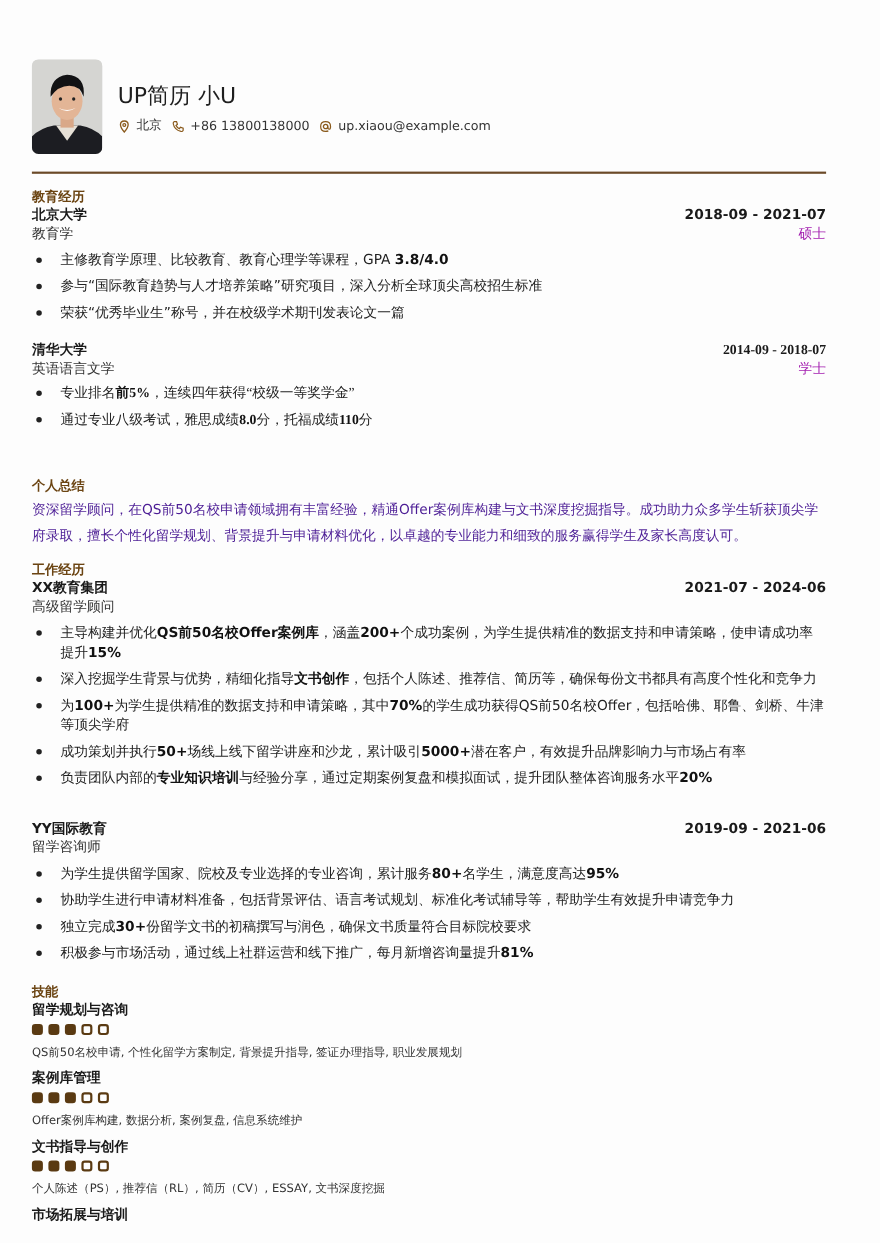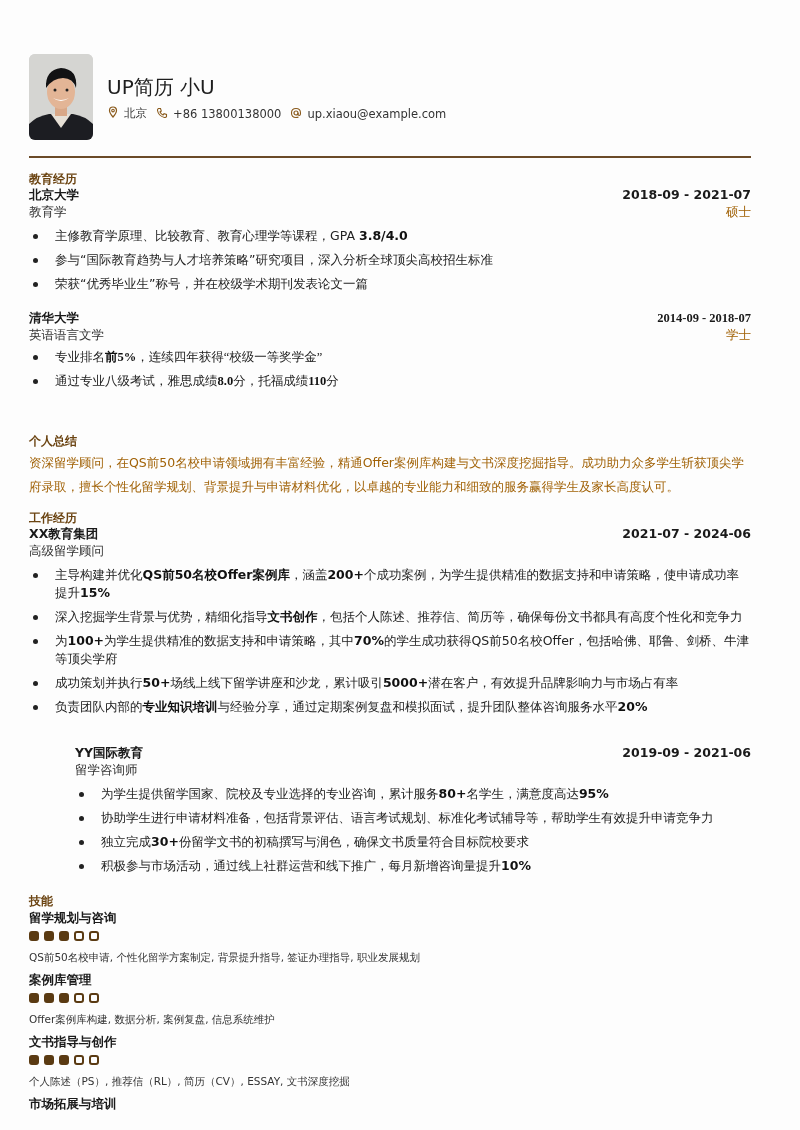--- a/index.html
+++ b/index.html
@@ -6,38 +6,38 @@
   html, body { width: 800px; height: 1130px; overflow: hidden; background: #fdfdfd; }
   body { font-family: "DejaVu Sans", "Liberation Sans", sans-serif; color: #222; font-size: 13px; position: relative; }
   .page { position: absolute; left: 0; top: 0; width: 780px; height: 1130px; padding: 0 28px; }
 
   .header { position: absolute; left: 29px; top: 54px; display: flex; align-items: flex-start; }
   .photo { width: 64px; height: 86px; border-radius: 6px; overflow: hidden; background: #d8d8d6; position: relative; }
   .photo svg { display: block; }
   .hinfo { margin-left: 14px; margin-top: 20px; }
   .name { font-size: 20px; font-weight: 500; color: #1e1e1e; letter-spacing: 0; line-height: 26px; }
   .contacts { display: flex; align-items: center; margin-top: 6px; font-size: 11.5px; color: #333; }
-  .contact { display: flex; align-items: flex-start; margin-right: 9px; }
+  .contact { display: flex; align-items: flex-end; margin-right: 9px; }
   .contact .ic { width: 12px; height: 12px; margin-right: 5px; display: inline-flex; color: #8a5a1c; }
 
   .divider { position: absolute; left: 29px; right: 29px; top: 156px; height: 1.5px; background: #6b4a28; }
 
   .section-title { font-size: 12px; font-weight: bold; color: #6b4412; line-height: 16px; }
   .row { display: flex; justify-content: space-between; align-items: baseline; }
   .org { font-size: 12.5px; font-weight: bold; color: #1a1a1a; line-height: 16px; }
   .date { font-size: 12.5px; font-weight: bold; color: #1a1a1a; line-height: 16px; }
   .sub { font-size: 12.5px; color: #333; line-height: 18px; }
-  .deg { font-size: 12.5px; color: #a16207; line-height: 18px; text-align: right; }
+  .deg { font-size: 12.5px; color: #a21caf; line-height: 18px; text-align: right; }
   ul.bullets { list-style: none; margin-top: 4px; }
   ul.bullets li { position: relative; padding-left: 26px; font-size: 12.5px; color: #222; line-height: 18px; margin-bottom: 6px; }
   ul.bullets li::before { content: ""; position: absolute; left: 4px; top: 7px; width: 5px; height: 5px; border-radius: 50%; background: #222; }
   b { font-weight: bold; color: #111; }
 
   .block { position: absolute; left: 29px; right: 29px; }
-  .summary { font-size: 12.5px; color: #a16207; line-height: 24px; margin-top: 2px; }
+  .summary { font-size: 12.5px; color: #4c1d95; line-height: 24px; margin-top: 2px; }
 
   .skill-name { font-size: 12.5px; font-weight: bold; color: #1a1a1a; line-height: 18px; }
   .dots { display: flex; margin-top: 4px; height: 12px; }
   .dot { width: 10px; height: 10px; border-radius: 3px; margin-right: 5px; border: 2px solid #5a3a12; }
   .dot.on { background: #5a3a12; }
   .skill-desc { font-size: 10.5px; color: #333; line-height: 16px; margin-top: 6px; }
   .skill { margin-bottom: 6px; }
 </style>
 </head>
 <body>
@@ -144,31 +144,31 @@
       <ul class="bullets" style="margin-top:6px;">
         <li><span>主导构建并优化</span><b>QS前50名校Offer案例库</b><span>，涵盖</span><b>200+</b><span>个成功案例，为学生提供精准的数据支持和申请策略，使申请成功率提升</span><b>15%</b></li>
         <li><span>深入挖掘学生背景与优势，精细化指导</span><b>文书创作</b><span>，包括个人陈述、推荐信、简历等，确保每份文书都具有高度个性化和竞争力</span></li>
         <li><span>为</span><b>100+</b><span>为学生提供精准的数据支持和申请策略，其中</span><b>70%</b><span>的学生成功获得QS前50名校Offer，包括哈佛、耶鲁、剑桥、牛津等顶尖学府</span></li>
         <li><span>成功策划并执行</span><b>50+</b><span>场线上线下留学讲座和沙龙，累计吸引</span><b>5000+</b><span>潜在客户，有效提升品牌影响力与市场占有率</span></li>
         <li><span>负责团队内部的</span><b>专业知识培训</b><span>与经验分享，通过定期案例复盘和模拟面试，提升团队整体咨询服务水平</span><b>20%</b></li>
       </ul>
     </div>
   </div>
 
-  <div class="block" style="top:745px;margin-left:46px;">
+  <div class="block" style="top:745px;">
     <div class="row">
       <span class="org">YY国际教育</span>
       <span class="date">2019-09 - 2021-06</span>
     </div>
     <div class="sub">留学咨询师</div>
     <ul class="bullets" style="margin-top:6px;">
       <li><span>为学生提供留学国家、院校及专业选择的专业咨询，累计服务</span><b>80+</b><span>名学生，满意度高达</span><b>95%</b></li>
       <li><span>协助学生进行申请材料准备，包括背景评估、语言考试规划、标准化考试辅导等，帮助学生有效提升申请竞争力</span></li>
       <li><span>独立完成</span><b>30+</b><span>份留学文书的初稿撰写与润色，确保文书质量符合目标院校要求</span></li>
-      <li><span>积极参与市场活动，通过线上社群运营和线下推广，每月新增咨询量提升</span><b>10%</b></li>
+      <li><span>积极参与市场活动，通过线上社群运营和线下推广，每月新增咨询量提升</span><b>81%</b></li>
     </ul>
   </div>
 
   <div class="block" style="top:893px;">
     <div class="section-title">技能</div>
 
     <div class="skill">
       <div class="skill-name">留学规划与咨询</div>
       <div class="dots">
         <span class="dot on"></span>

